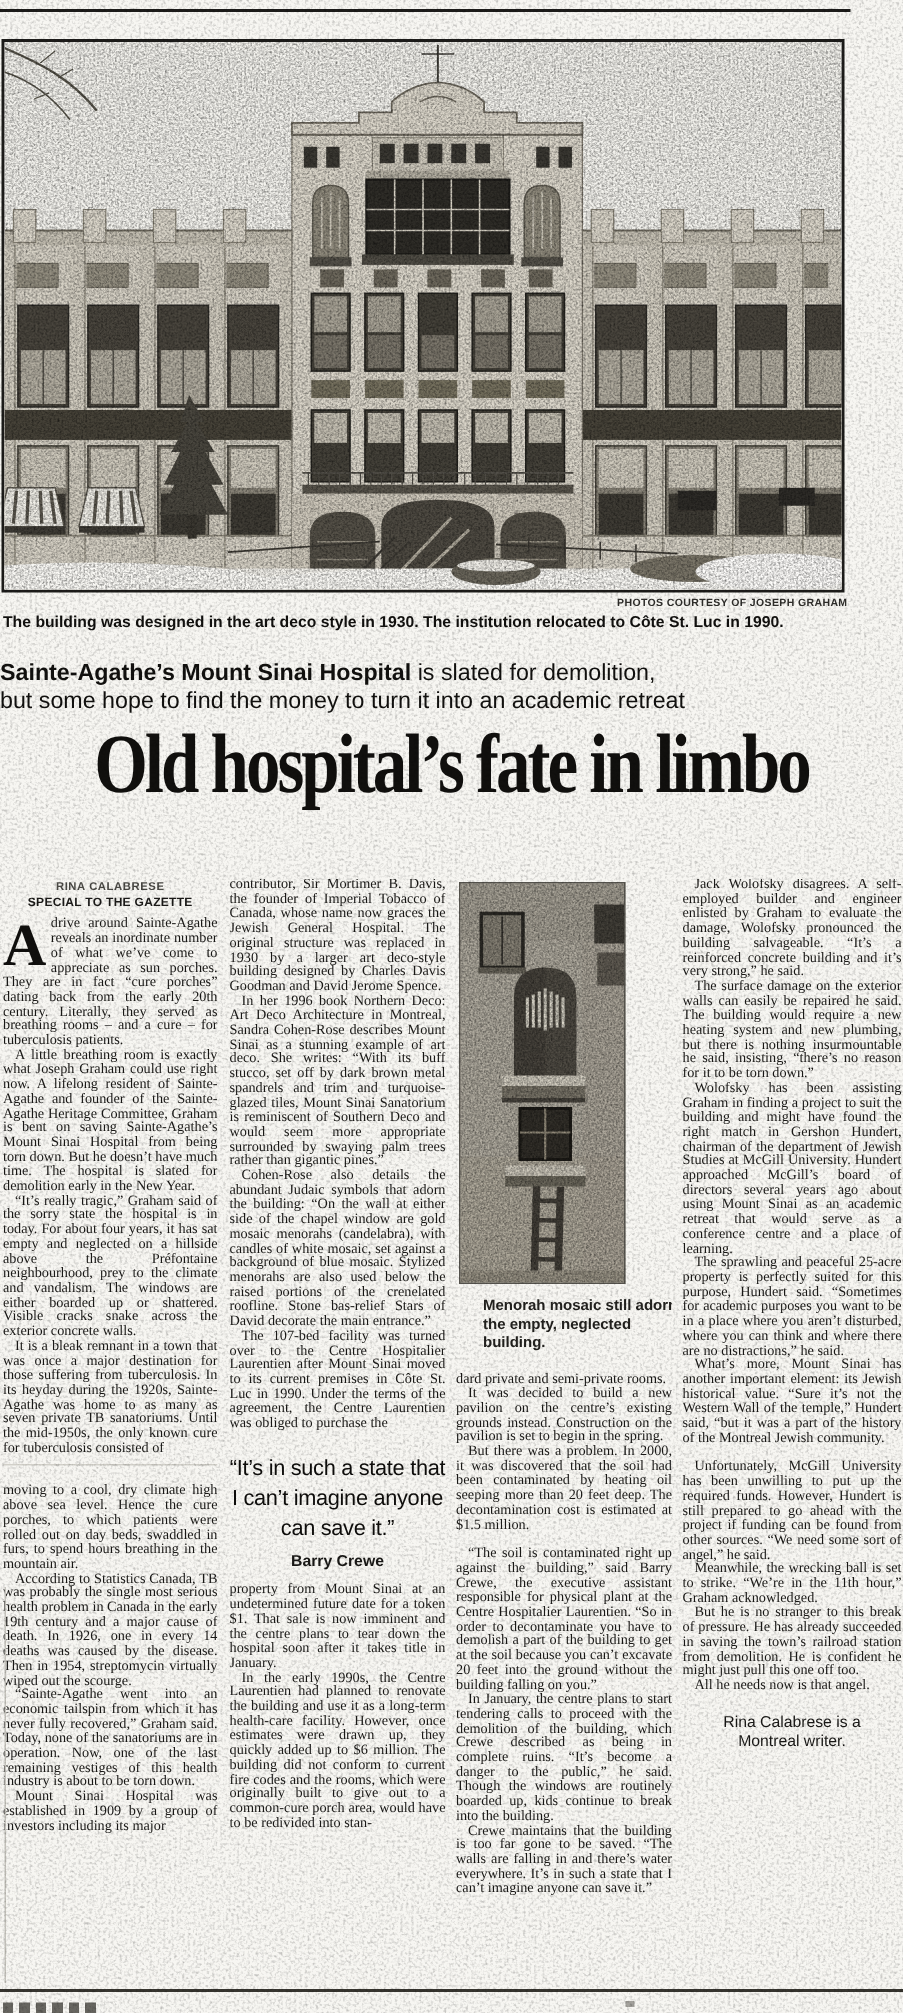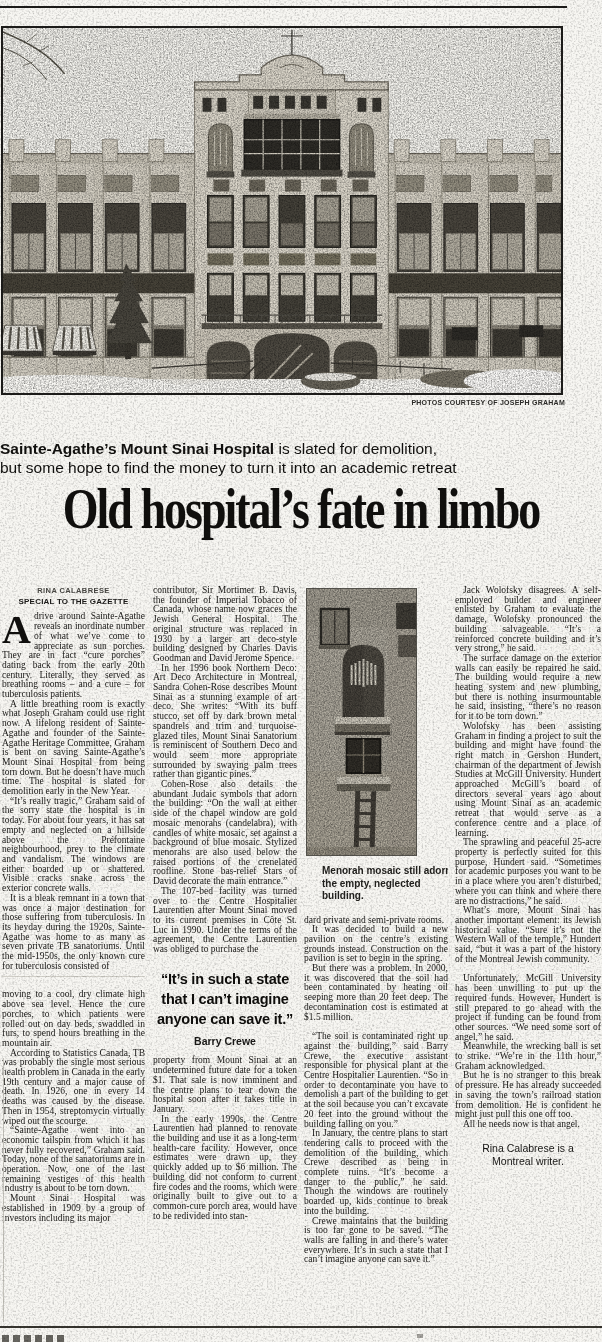--- a/index.html
+++ b/index.html
@@ -28,21 +28,21 @@
   .col4{left:455px;width:146px;}
   .para{margin:0;text-indent:8px;}
   .para.cont{text-indent:0;}
   .byline{text-align:center;font-family:"Liberation Sans",sans-serif;font-weight:bold;margin-bottom:6px;}
   .byline-name{display:block;font-size:7.5px;color:#4a4945;letter-spacing:.4px;}
   .byline-affil{display:block;font-size:8px;color:#1c1b19;letter-spacing:.2px;margin-top:1px;}
   .dropcap{float:left;font-size:40px;line-height:31px;font-weight:bold;margin:2px 3px 0 0;color:#11100e;}
   .fold{height:10px;}
   .fold.ruled{border-top:1px solid #d2d0c9;margin-top:5px;padding-top:4px;box-sizing:border-box;height:14px;}
   .pullquote{margin:14px 0 10px;text-align:center;font-family:"Liberation Sans",sans-serif;}
-  .pq-text{font-weight:bold;font-size:14.5px;line-height:20px;color:#0f0e0c;letter-spacing:-.2px;}
+  .pq-text{font-weight:normal;font-size:14.5px;line-height:20px;color:#0f0e0c;letter-spacing:-.2px;}
   .pq-attr{margin-top:8px;font-weight:bold;font-size:10.5px;color:#1a1917;}
   .photo2-frame{width:111px;height:268px;margin:2px 0 9px 2px;border:1px solid #55534d;
         box-sizing:border-box;background:#b2ada1;}
   .photo2-frame svg{display:block;width:100%;height:100%;}
   .photo2-caption{margin:0 0 13px 18px;width:138px;text-align:left;
         font:bold 10px/12.5px "Liberation Sans",sans-serif;color:#23221f;}
   .tagline{margin:12px 8px 0;text-align:center;font:10.5px/13px "Liberation Sans",sans-serif;color:#1a1917;}
   .bottom-rule{position:absolute;left:0;top:1326px;width:602px;height:2px;background:#37352f;}
   .left-seam{position:absolute;left:3px;top:1058px;width:1px;height:264px;background:#c4c2bb;}
   .cutoff-frag{position:absolute;top:1335px;left:2px;width:64px;height:7px;opacity:.8;
@@ -392,20 +392,21 @@
       <ellipse cx="330" cy="354" rx="30" ry="9" fill="#6b675c"></ellipse>
       <ellipse cx="330" cy="350" rx="26" ry="4" fill="#f0eee8"></ellipse>
       <ellipse cx="464" cy="352" rx="44" ry="9" fill="#7a7568"></ellipse>
       <ellipse cx="520" cy="354" rx="56" ry="12" fill="#fdfcfa"></ellipse>
 
       <rect width="562" height="366" filter="url(#bnoise)" opacity=".5"></rect>
     </svg>
   </div>
 
   <p class="photo-credit">PHOTOS COURTESY OF JOSEPH GRAHAM</p>
+  <p class="photo-caption">The building was designed in the art deco style in 1930. The institution relocated to Côte St. Luc in 1990.</p>
 
   <p class="standfirst"><span class="sf-bold">Sainte-Agathe’s Mount Sinai Hospital</span><span> is slated for demolition,</span><br><span>but some hope to find the money to turn it into an academic retreat</span></p>
 
   <h1 class="headline">Old hospital’s fate in limbo</h1>
 
   <div class="body-col col1">
     <div class="byline">
       <span class="byline-name">RINA CALABRESE</span>
       <span class="byline-affil">SPECIAL TO THE GAZETTE</span>
     </div>

